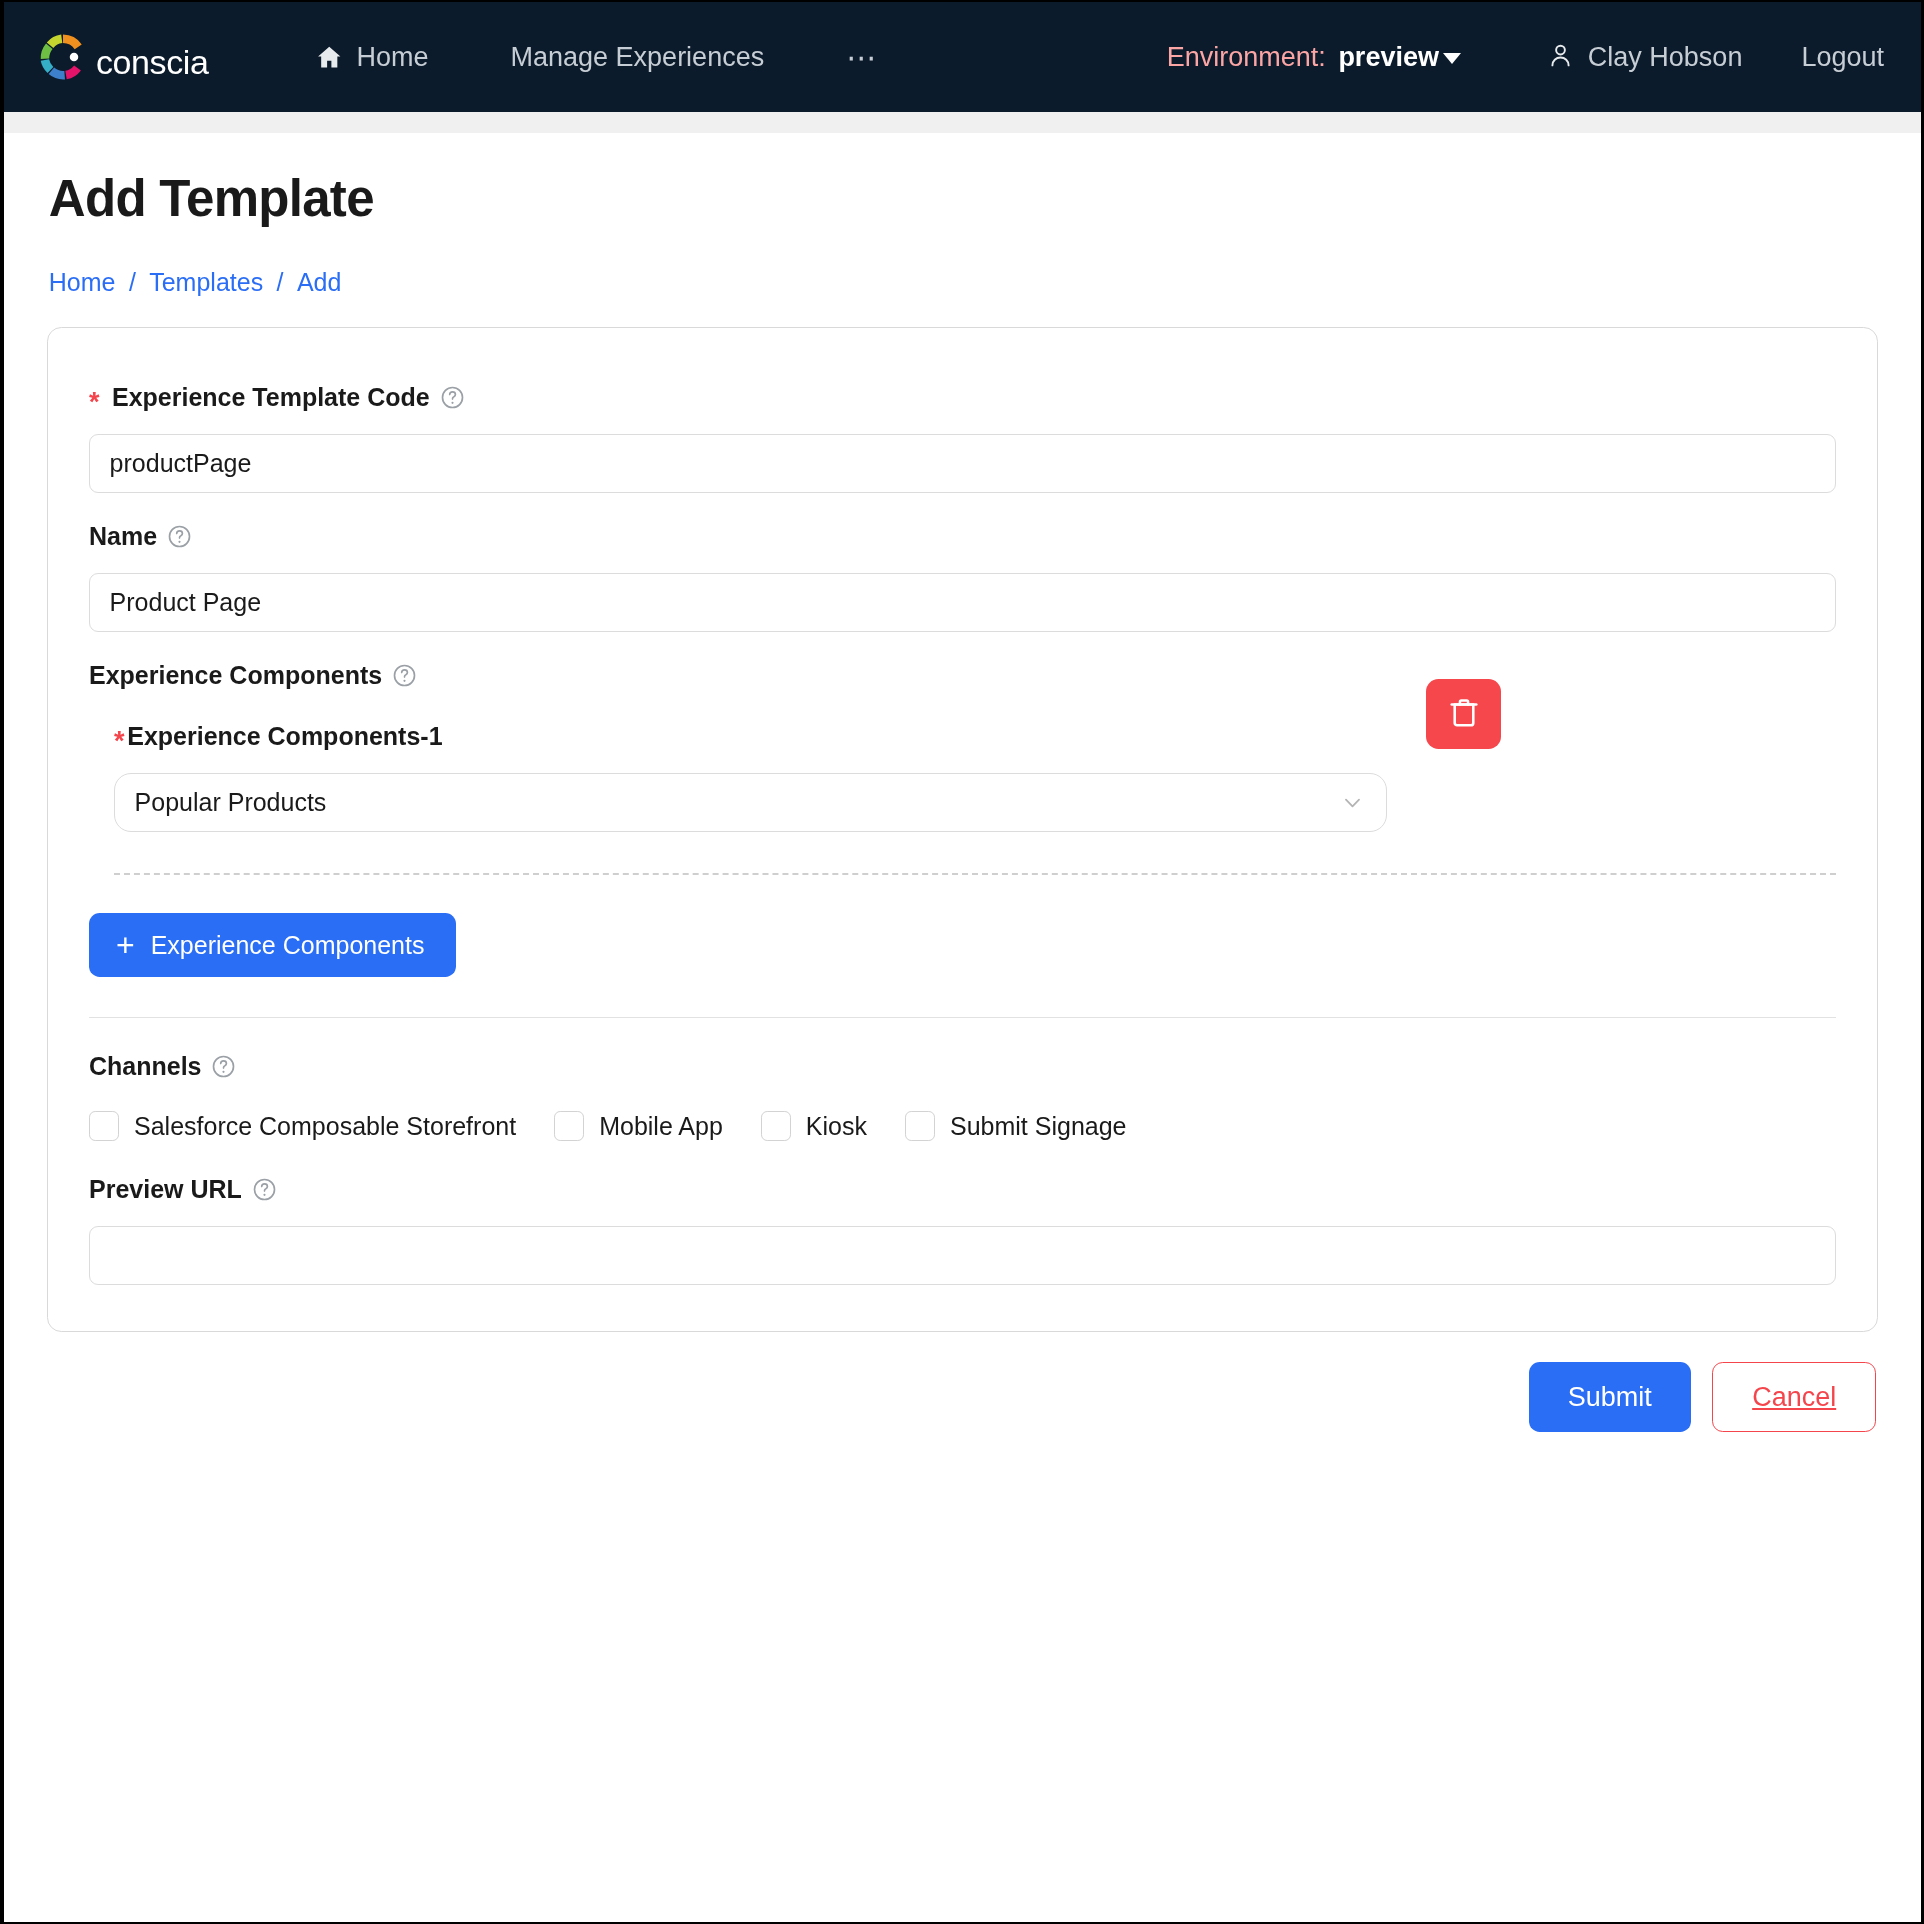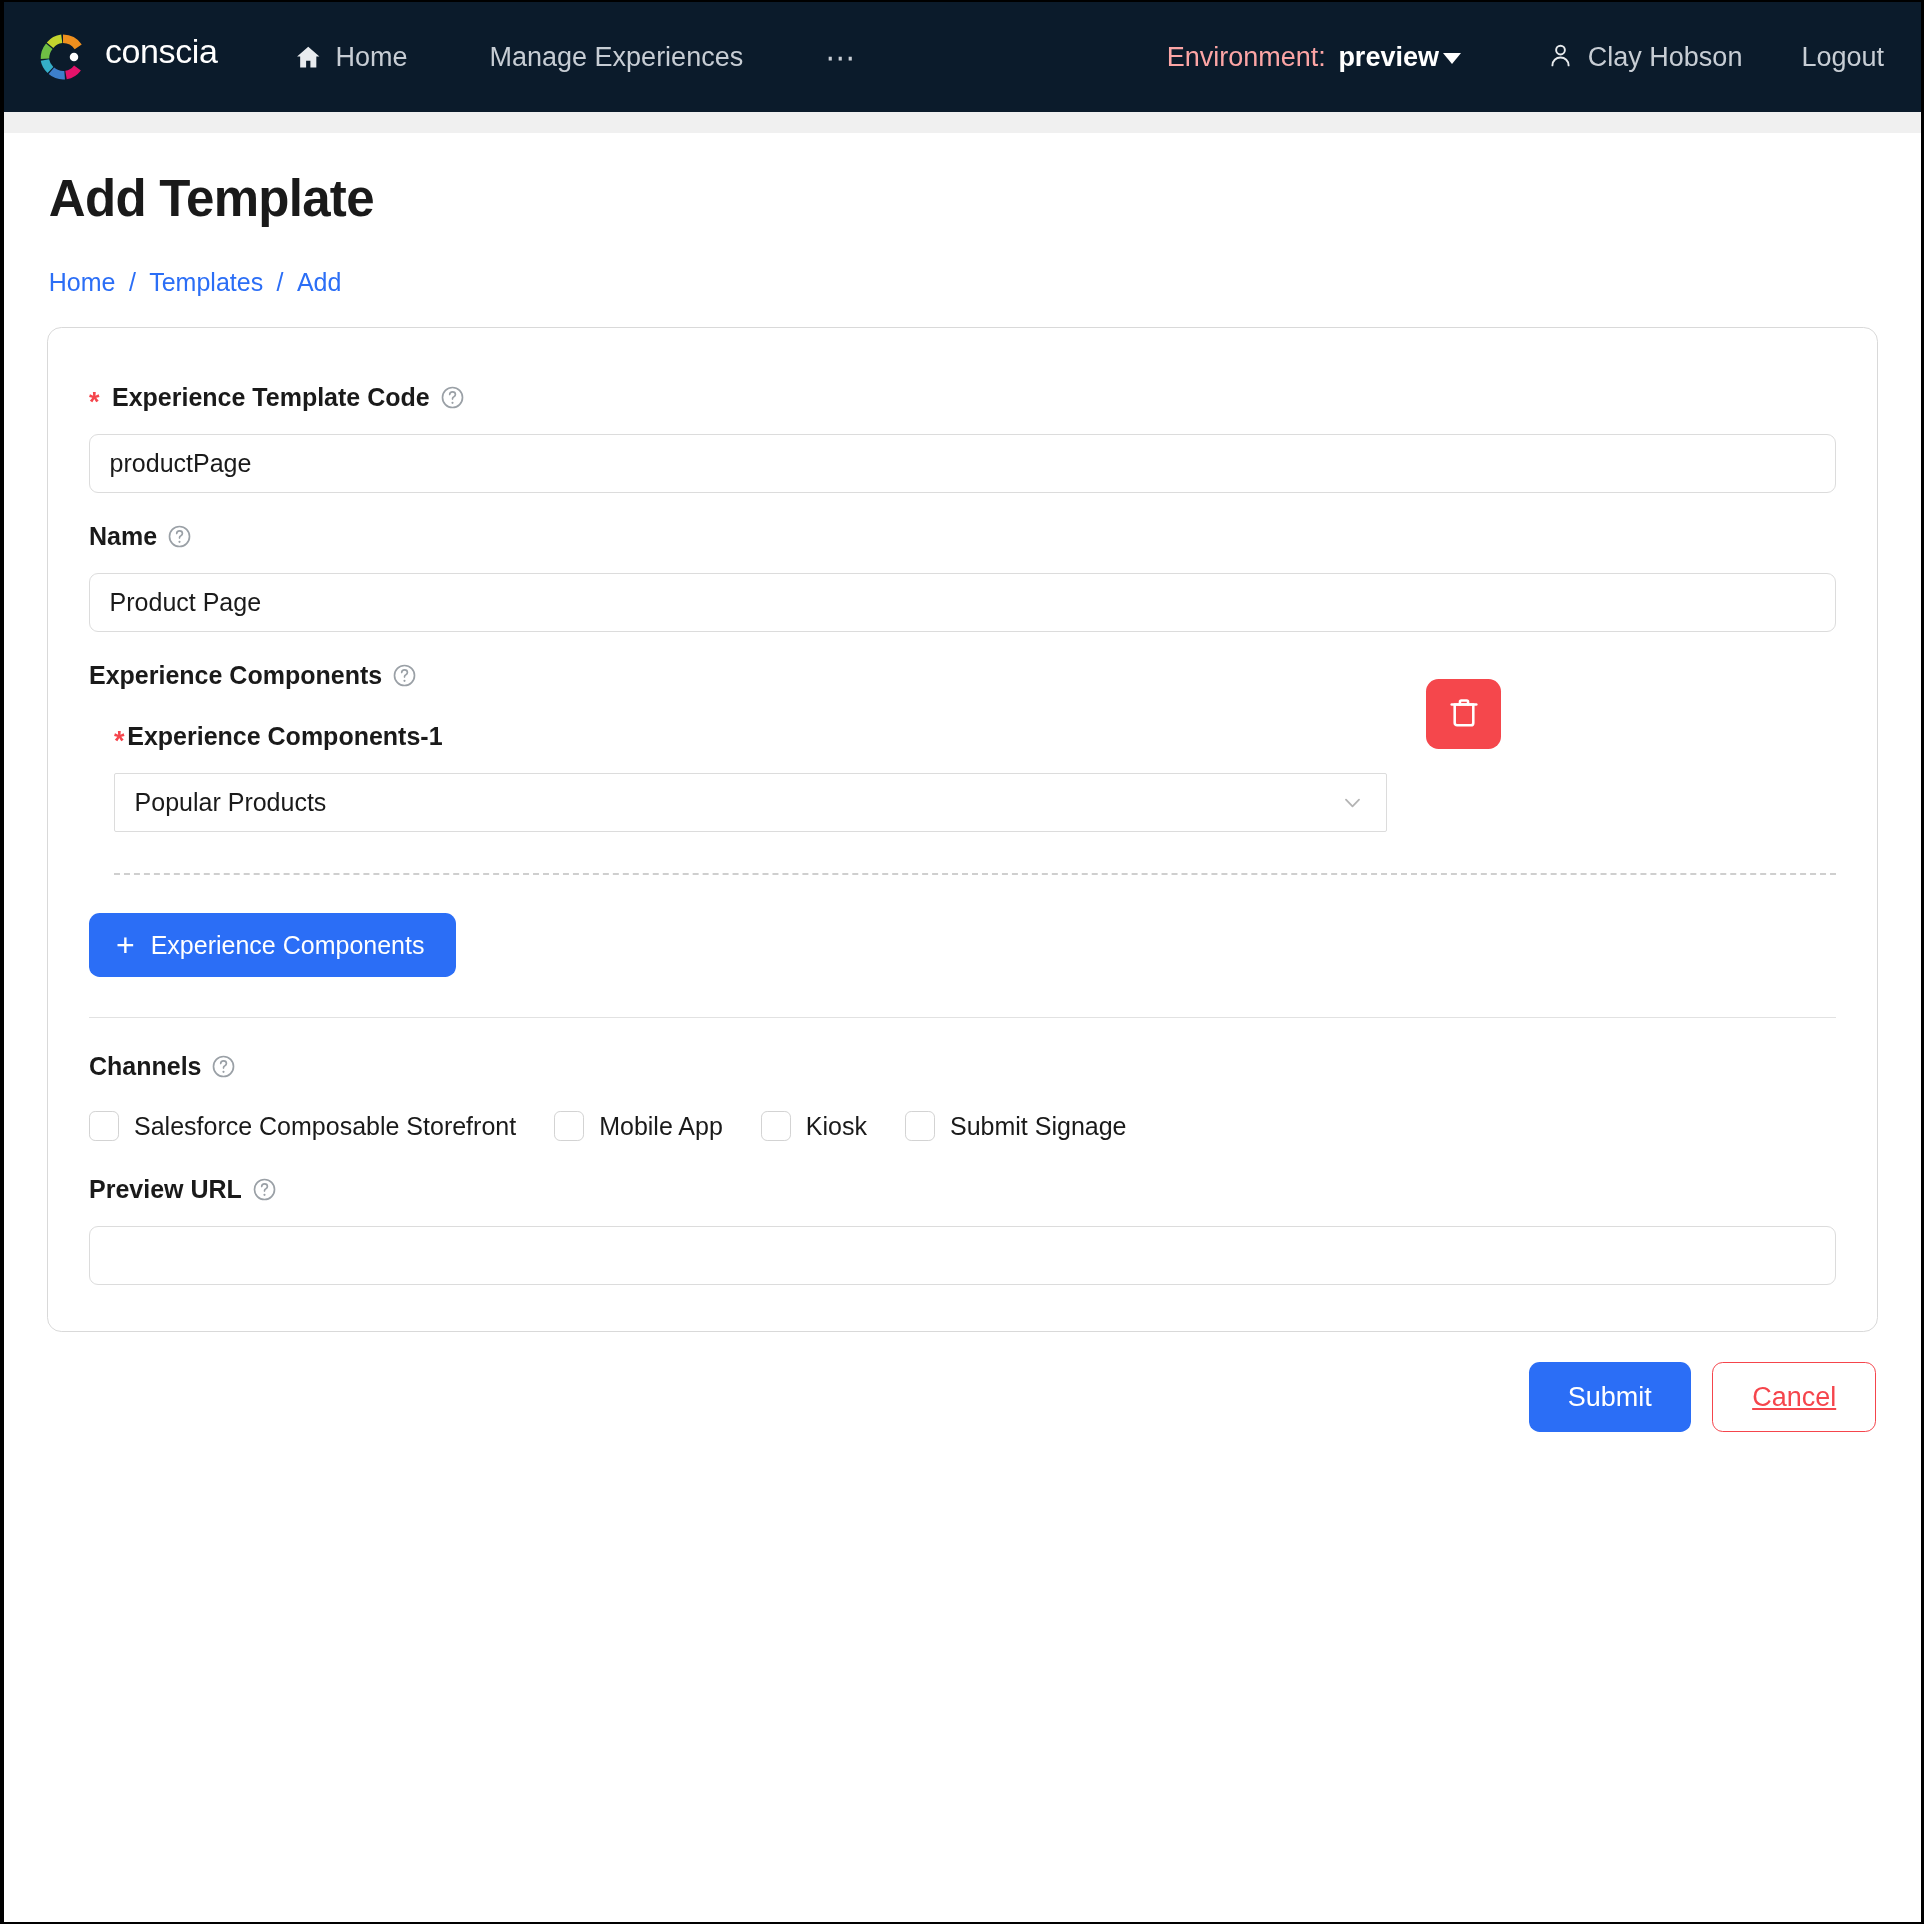--- a/index.html
+++ b/index.html
@@ -25,23 +25,23 @@
   .navbar {
     height: 110px;
     background: #0B1B2B;
     display: flex;
     align-items: center;
     padding: 0 37px 0 34px;
     position: relative;
   }
   .brand {
     display: flex;
-    align-items: flex-start;
-    gap: 17px;
-    margin-right: 77px;
+    align-items: flex-end;
+    gap: 8px;
+    margin-right: 107px;
   }
   .logo-mark {
     width: 50px; height: 50px;
     position: relative;
     flex: 0 0 auto;
   }
   .logo-mark svg { display: block; width: 50px; height: 50px; }
   .brand-name {
     color: #ffffff;
     font-size: 34px;
@@ -169,21 +169,21 @@
   }
   .select-row {
     margin-top: 22px;
     display: flex;
     align-items: center;
   }
   .select-box {
     width: 1273px;
     height: 59px;
     border: 1.8px solid #DCDCDC;
-    border-radius: 2px;
+    border-radius: 17px;
     background: #ffffff;
     display: flex;
     align-items: center;
     justify-content: space-between;
     padding: 0 19.6px 0 19.6px;
     font-size: 25px;
     color: #1A1A1A;
   }
   .chev { display: inline-flex; }
   .delete-btn {

